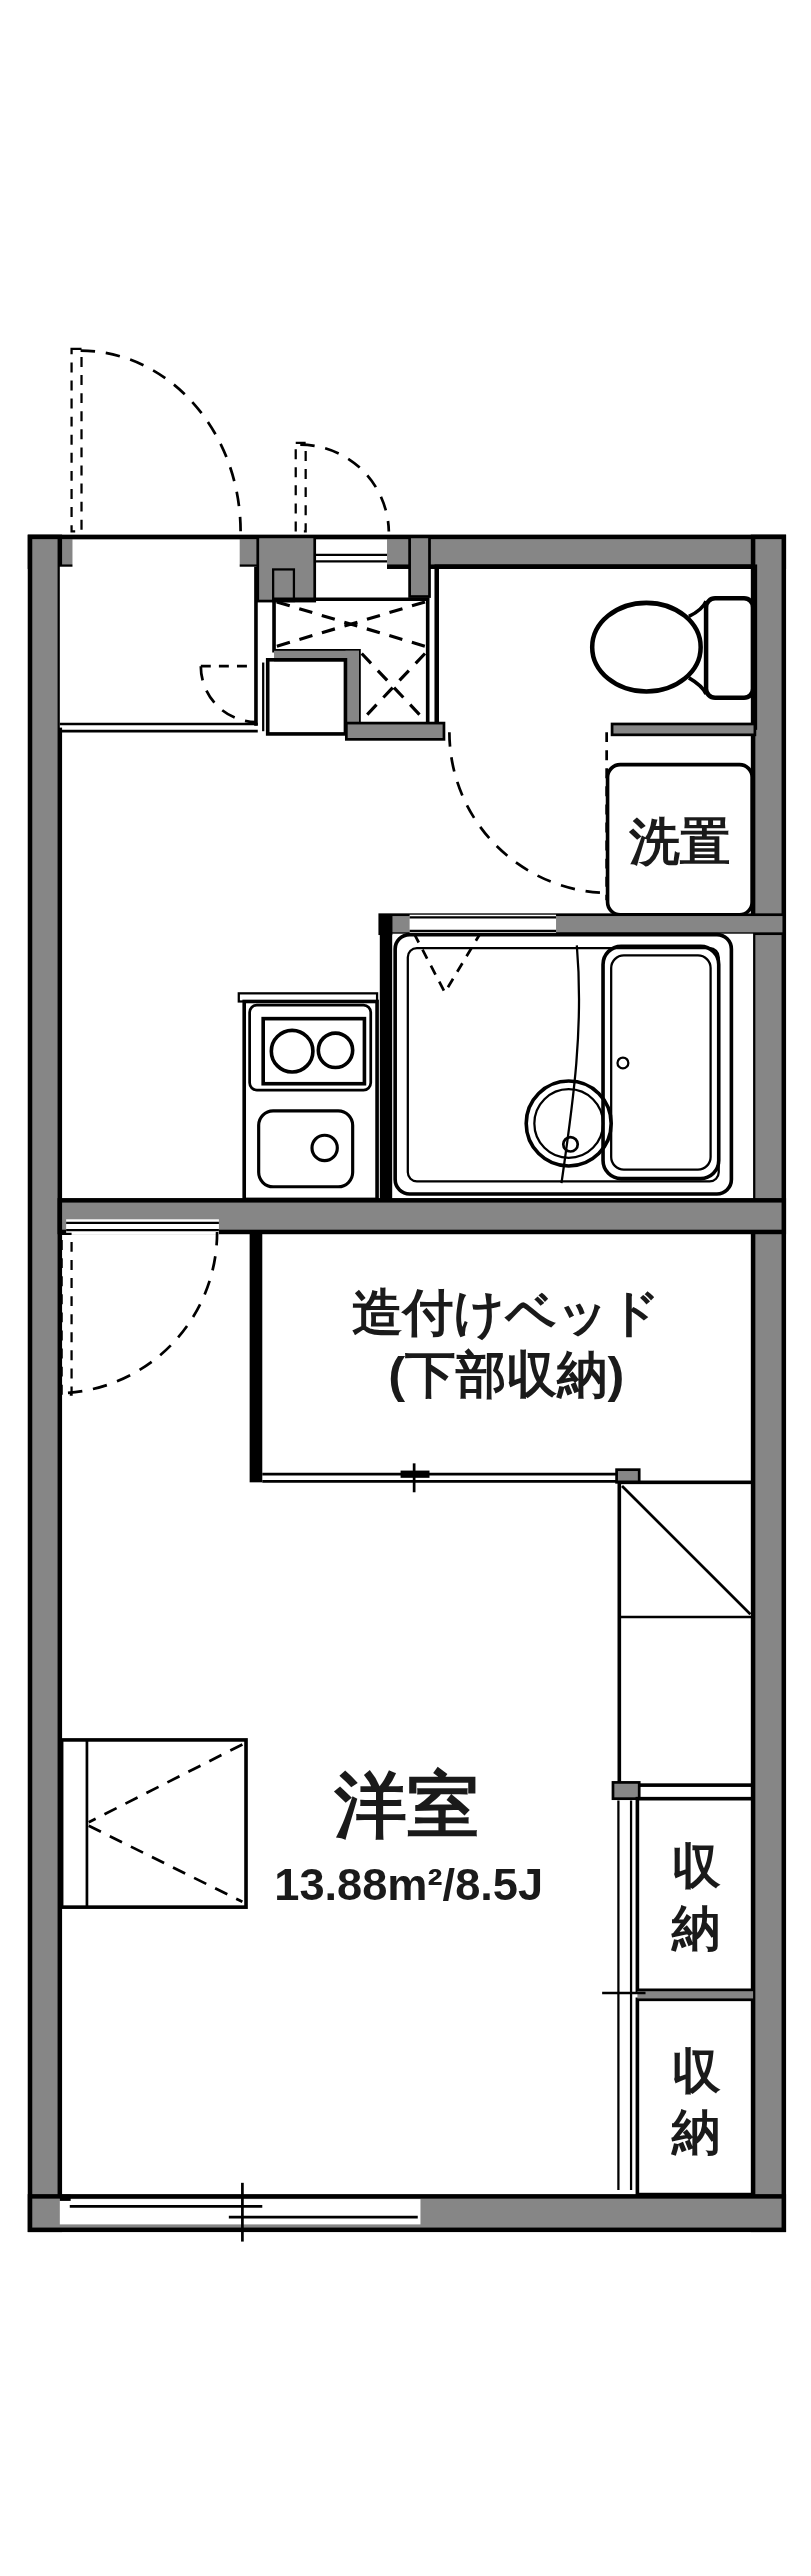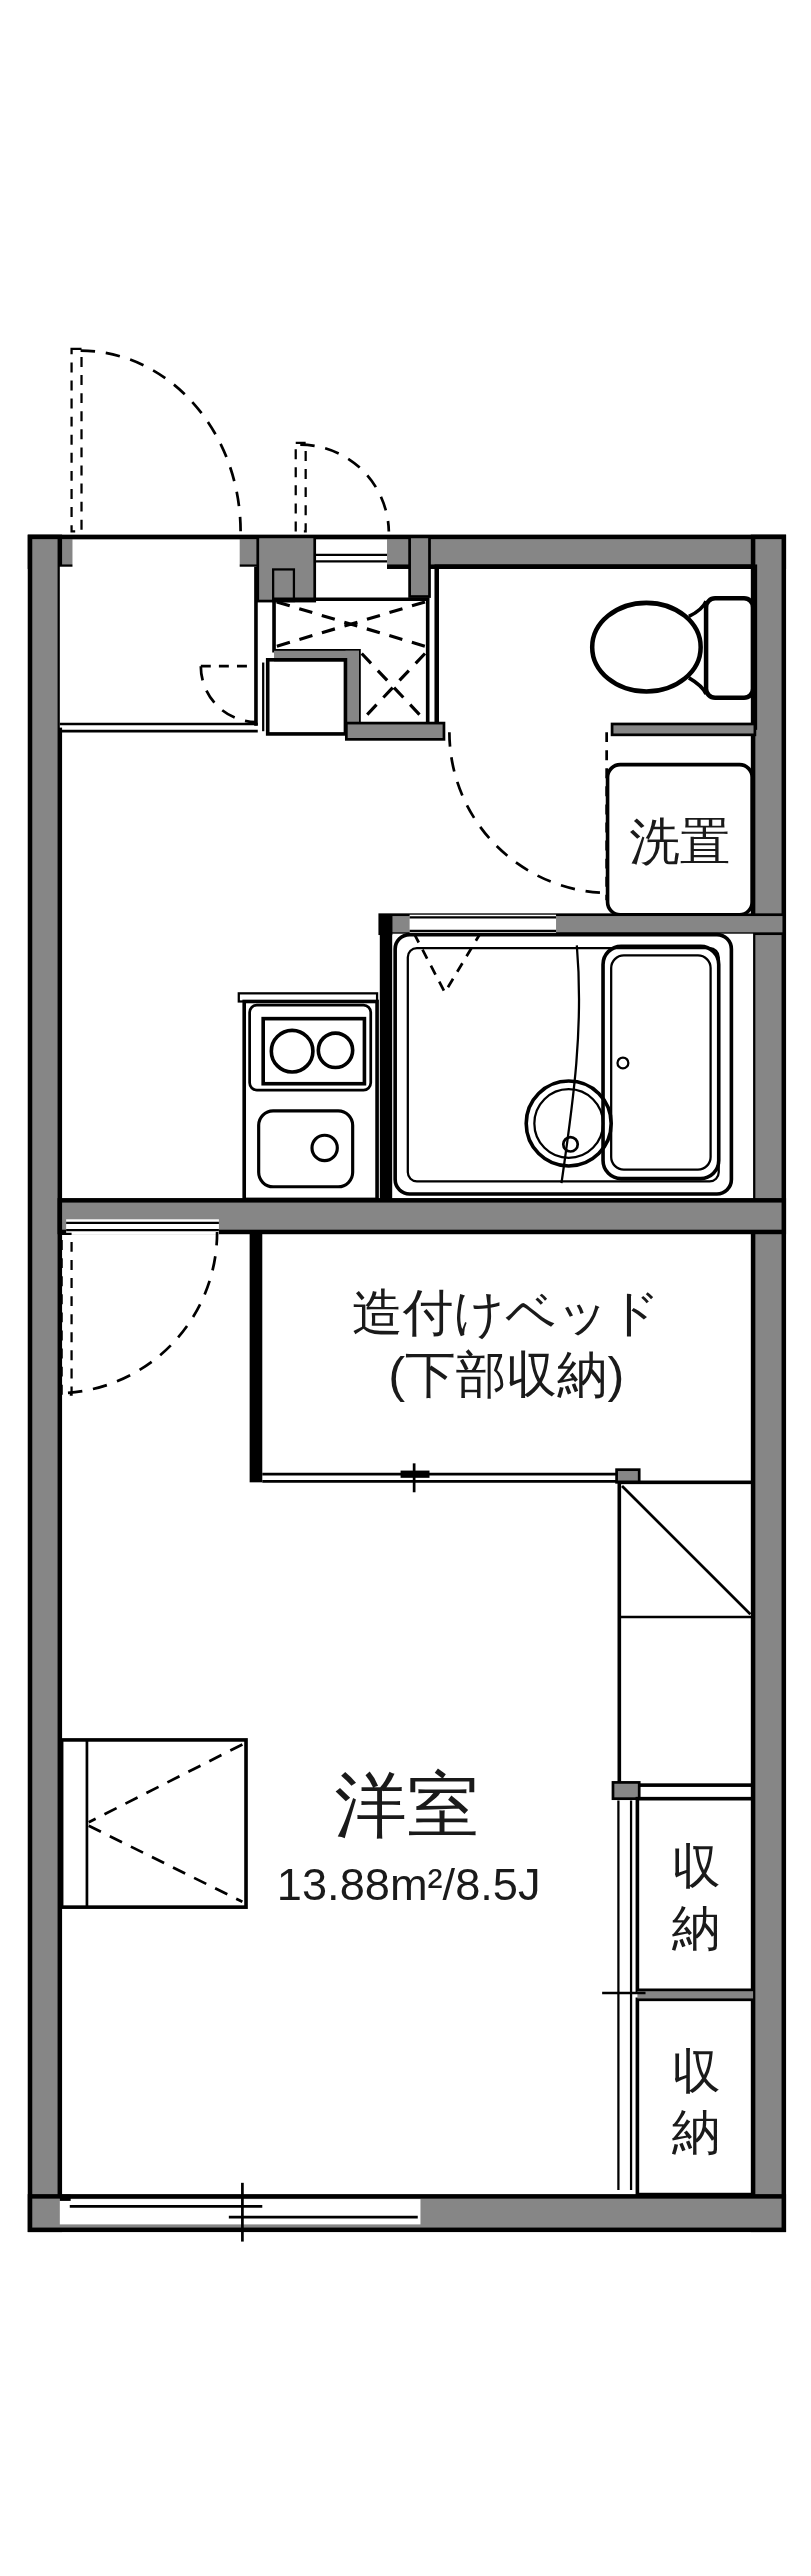--- a/index.html
+++ b/index.html
@@ -1,21 +1,21 @@
 <!DOCTYPE html>
 <html style="--wall: #868686; --water_room: #dde8f7; --storage_fill: #fbeedb; --outline: #000000; --background: #ffffff;font-size:14.5px"><head>
 <meta charset="utf-8">
 <style>
   :root{
     --wall:#868686; --water_room:#dde8f7; --storage_fill:#fbeedb;
     --outline:#000000; --background:#ffffff;
   }
   html,body{margin:0;padding:0;background:var(--background);}
   #stage{position:relative;width:783px;height:2576px;background:var(--background);
-         font-family:"Liberation Sans", sans-serif;}
+         font-family:"Liberation Sans", sans-serif;font-weight:bold;}
   svg{position:absolute;left:0;top:0;}
   .wall{fill:var(--wall);stroke:var(--outline);stroke-width:5;}
   .wall3{fill:var(--wall);stroke:var(--outline);stroke-width:3;}
   .wallf{fill:var(--wall);stroke:none;}
   .blue{fill:var(--water_room);}
   .cream{fill:var(--storage_fill);}
   .white{fill:#ffffff;}
   .ln{fill:none;stroke:var(--outline);}
   .s2{stroke-width:2.5;} .s3{stroke-width:3;} .s35{stroke-width:3.5;}
   .s4{stroke-width:4;} .s5{stroke-width:5;}

